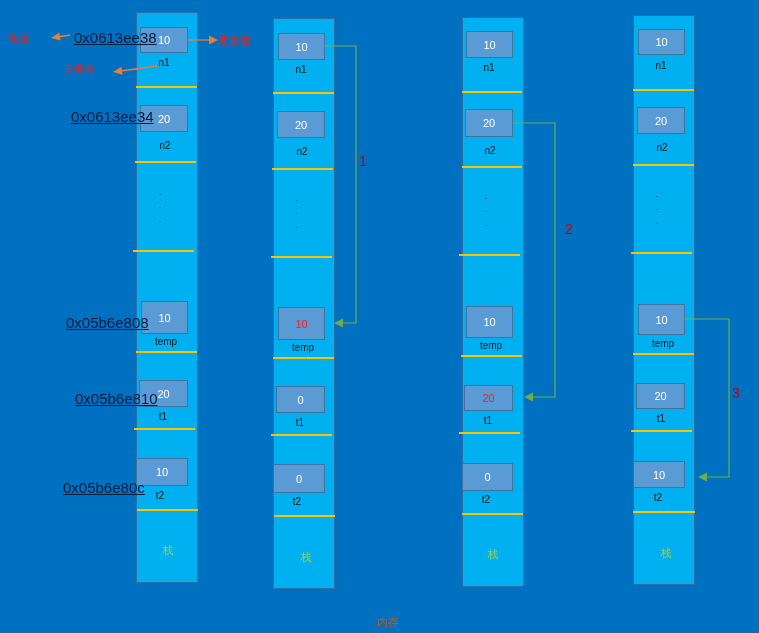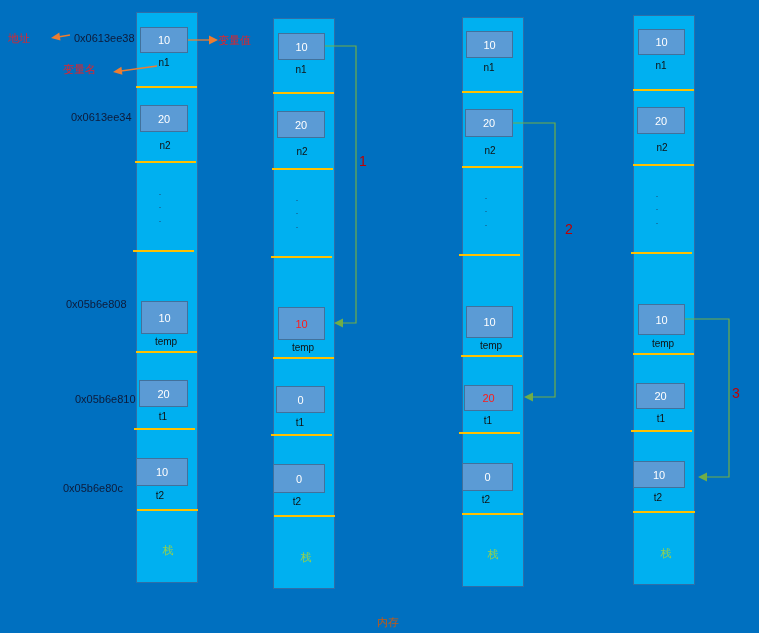--- a/index.html
+++ b/index.html
@@ -53,25 +53,26 @@
     .stack-label {
       position: absolute;
       font-size: 11px;
       line-height: 12px;
       color: var(--stacklabel, #92d050);
       transform: translate(-50%, -50%);
       white-space: nowrap;
     }
     .addr {
       position: absolute;
-      font-size: 11px;
+      font-size: 15px;
       line-height: 12px;
       color: #0d1b3a;
       transform: translateY(-50%);
       white-space: nowrap;
+      text-decoration: underline;
     }
     .anno {
       position: absolute;
       font-size: 11px;
       line-height: 12px;
       color: var(--anno, #e0242c);
       transform: translateY(-50%);
       white-space: nowrap;
     }
     .step {
@@ -184,21 +185,21 @@
   <div class="cell" style="left:636px;top:383px;width:49px;height:26px;">20</div>
   <div class="vname" style="left:661px;top:419px;">t1</div>
   <div class="divider" style="left:631px;top:430px;width:61px;"></div>
   <div class="cell" style="left:633px;top:461px;width:52px;height:27px;">10</div>
   <div class="vname" style="left:658px;top:498px;">t2</div>
   <div class="divider" style="left:633px;top:511px;width:62px;"></div>
   <div class="stack-label" style="left:666px;top:553px;">栈</div>
 
   <div class="addr" style="left:74px;top:38px;">0x0613ee38</div>
   <div class="addr" style="left:71px;top:117px;">0x0613ee34</div>
-  <div class="addr" style="left:66px;top:304px;">0x05b6e808</div>
+  <div class="addr" style="left:66px;top:323px;">0x05b6e808</div>
   <div class="addr" style="left:75px;top:399px;">0x05b6e810</div>
   <div class="addr" style="left:63px;top:488px;">0x05b6e80c</div>
 
   <div class="anno" style="left:8px;top:38px;">地址</div>
   <div class="anno" style="left:218px;top:40px;">变量值</div>
   <div class="anno" style="left:63px;top:69px;">变量名</div>
 
   <div class="step" style="left:363px;top:161px;">1</div>
   <div class="step" style="left:569px;top:229px;">2</div>
   <div class="step" style="left:736px;top:393px;">3</div>

